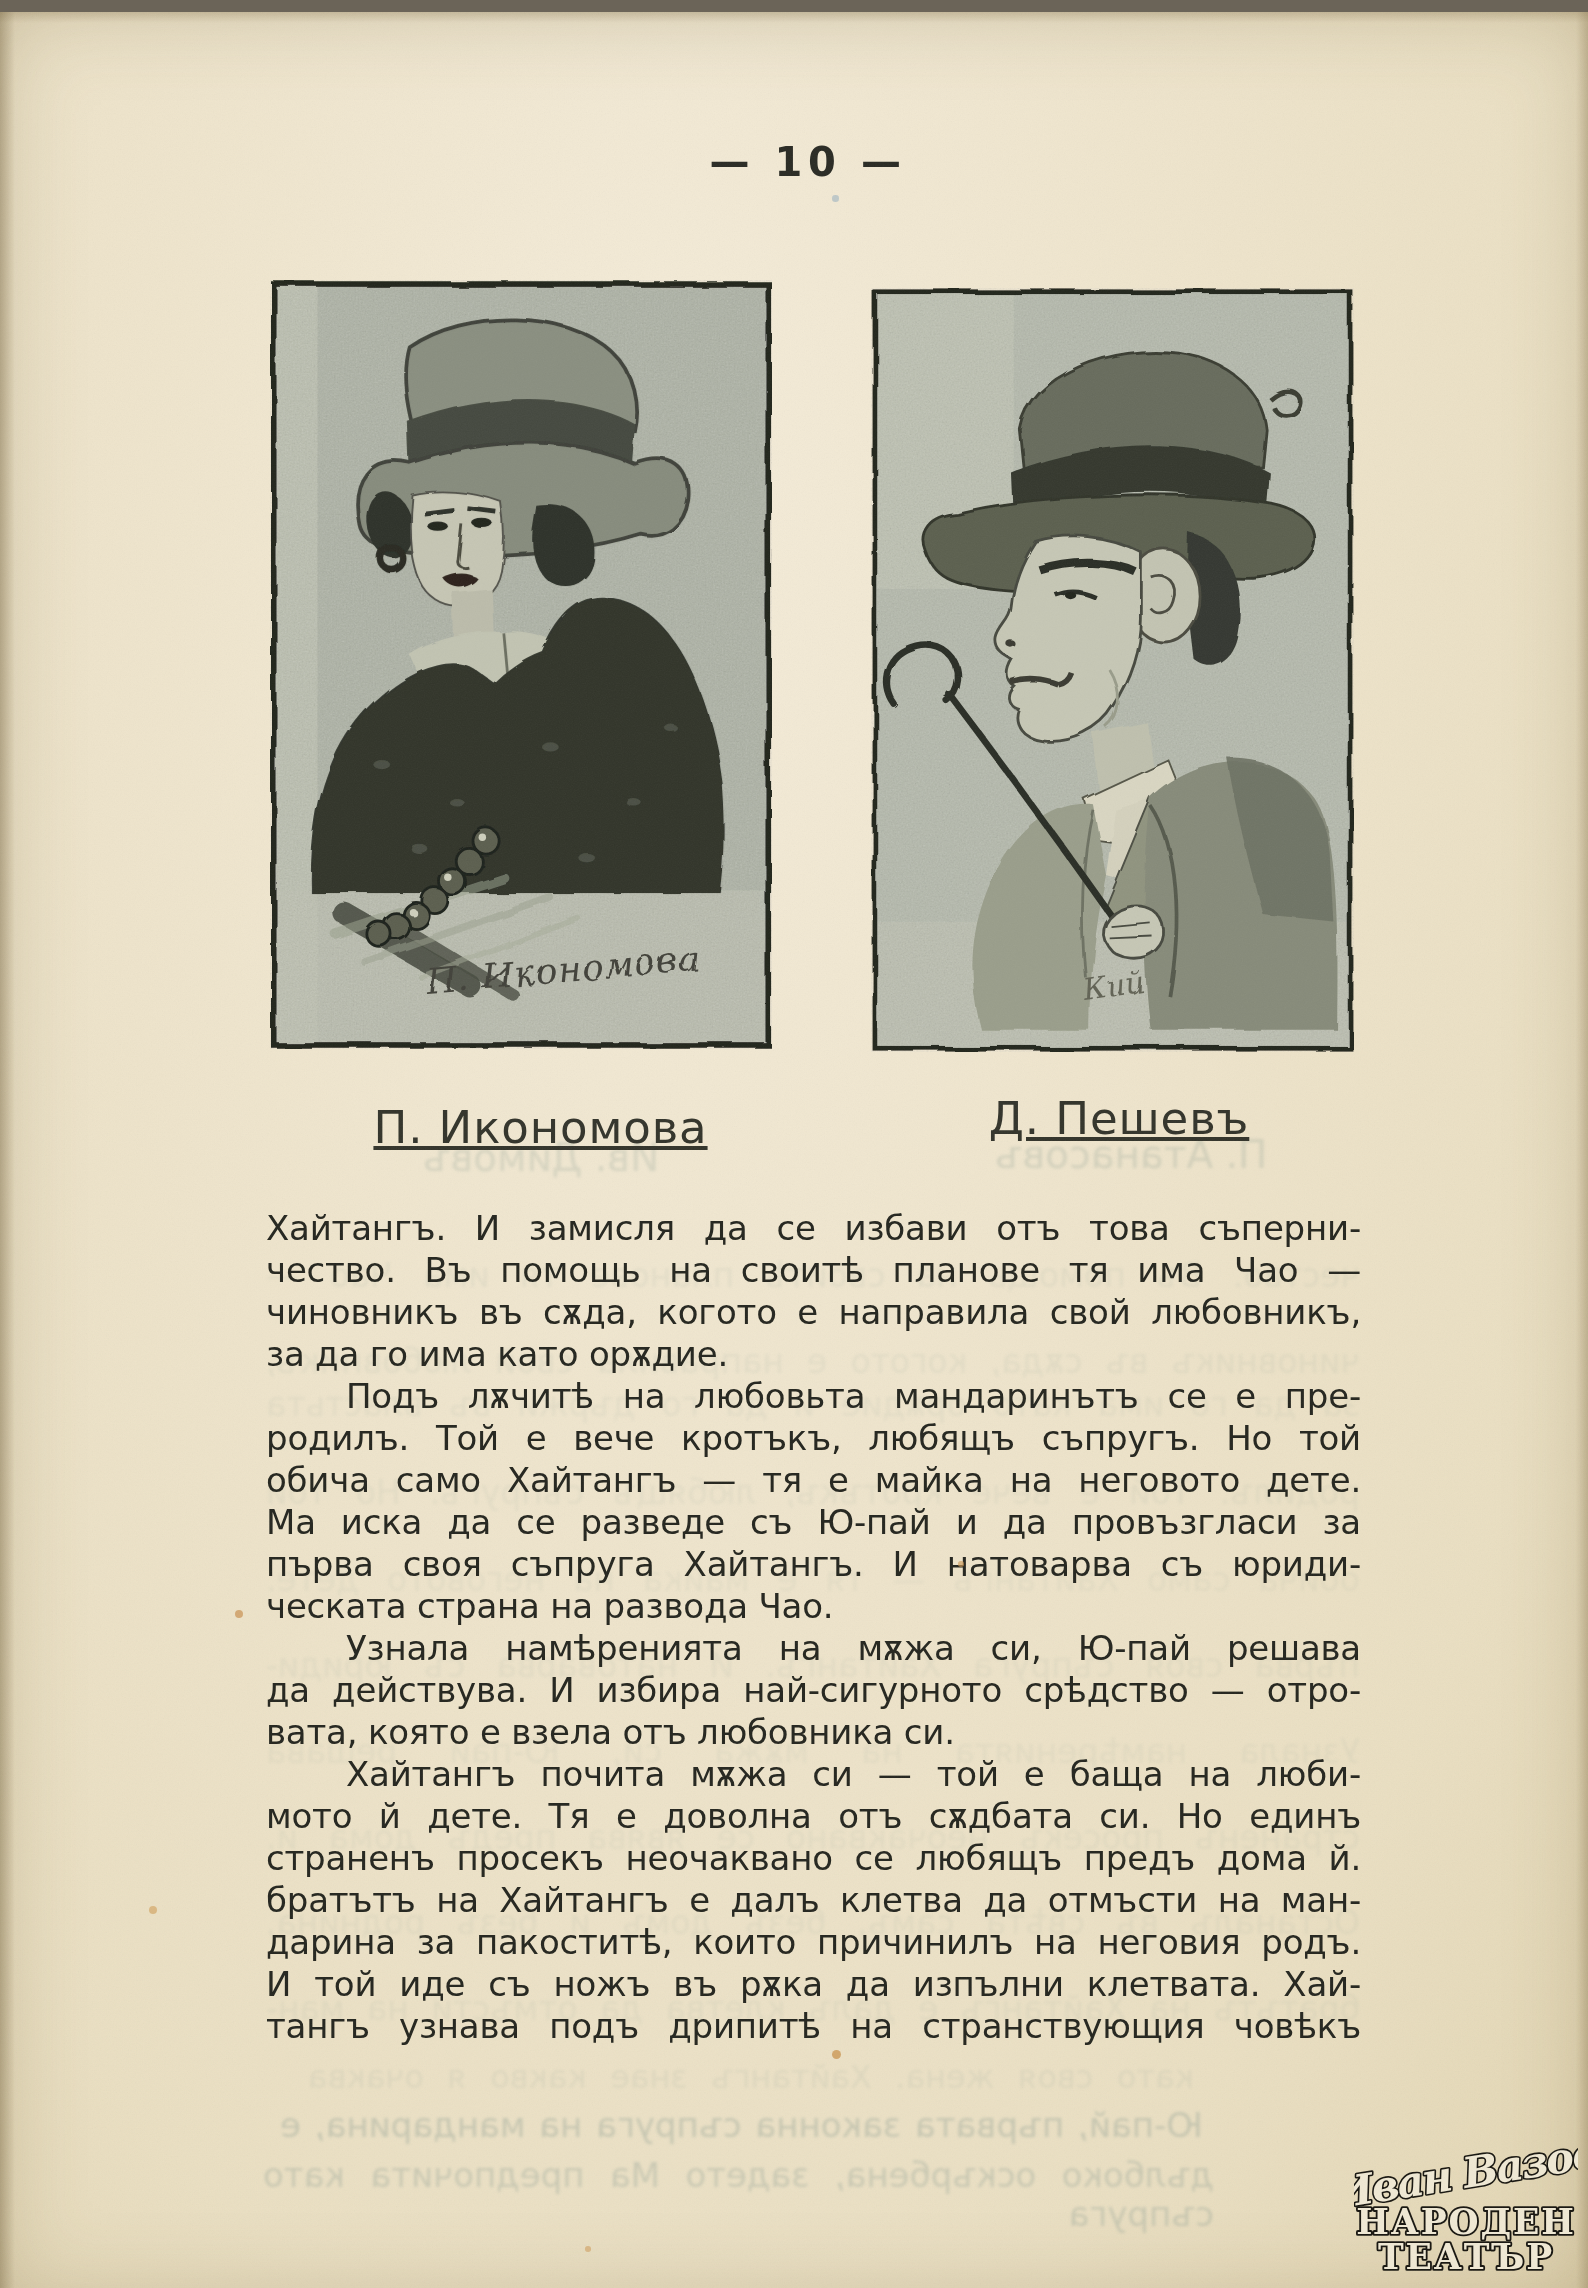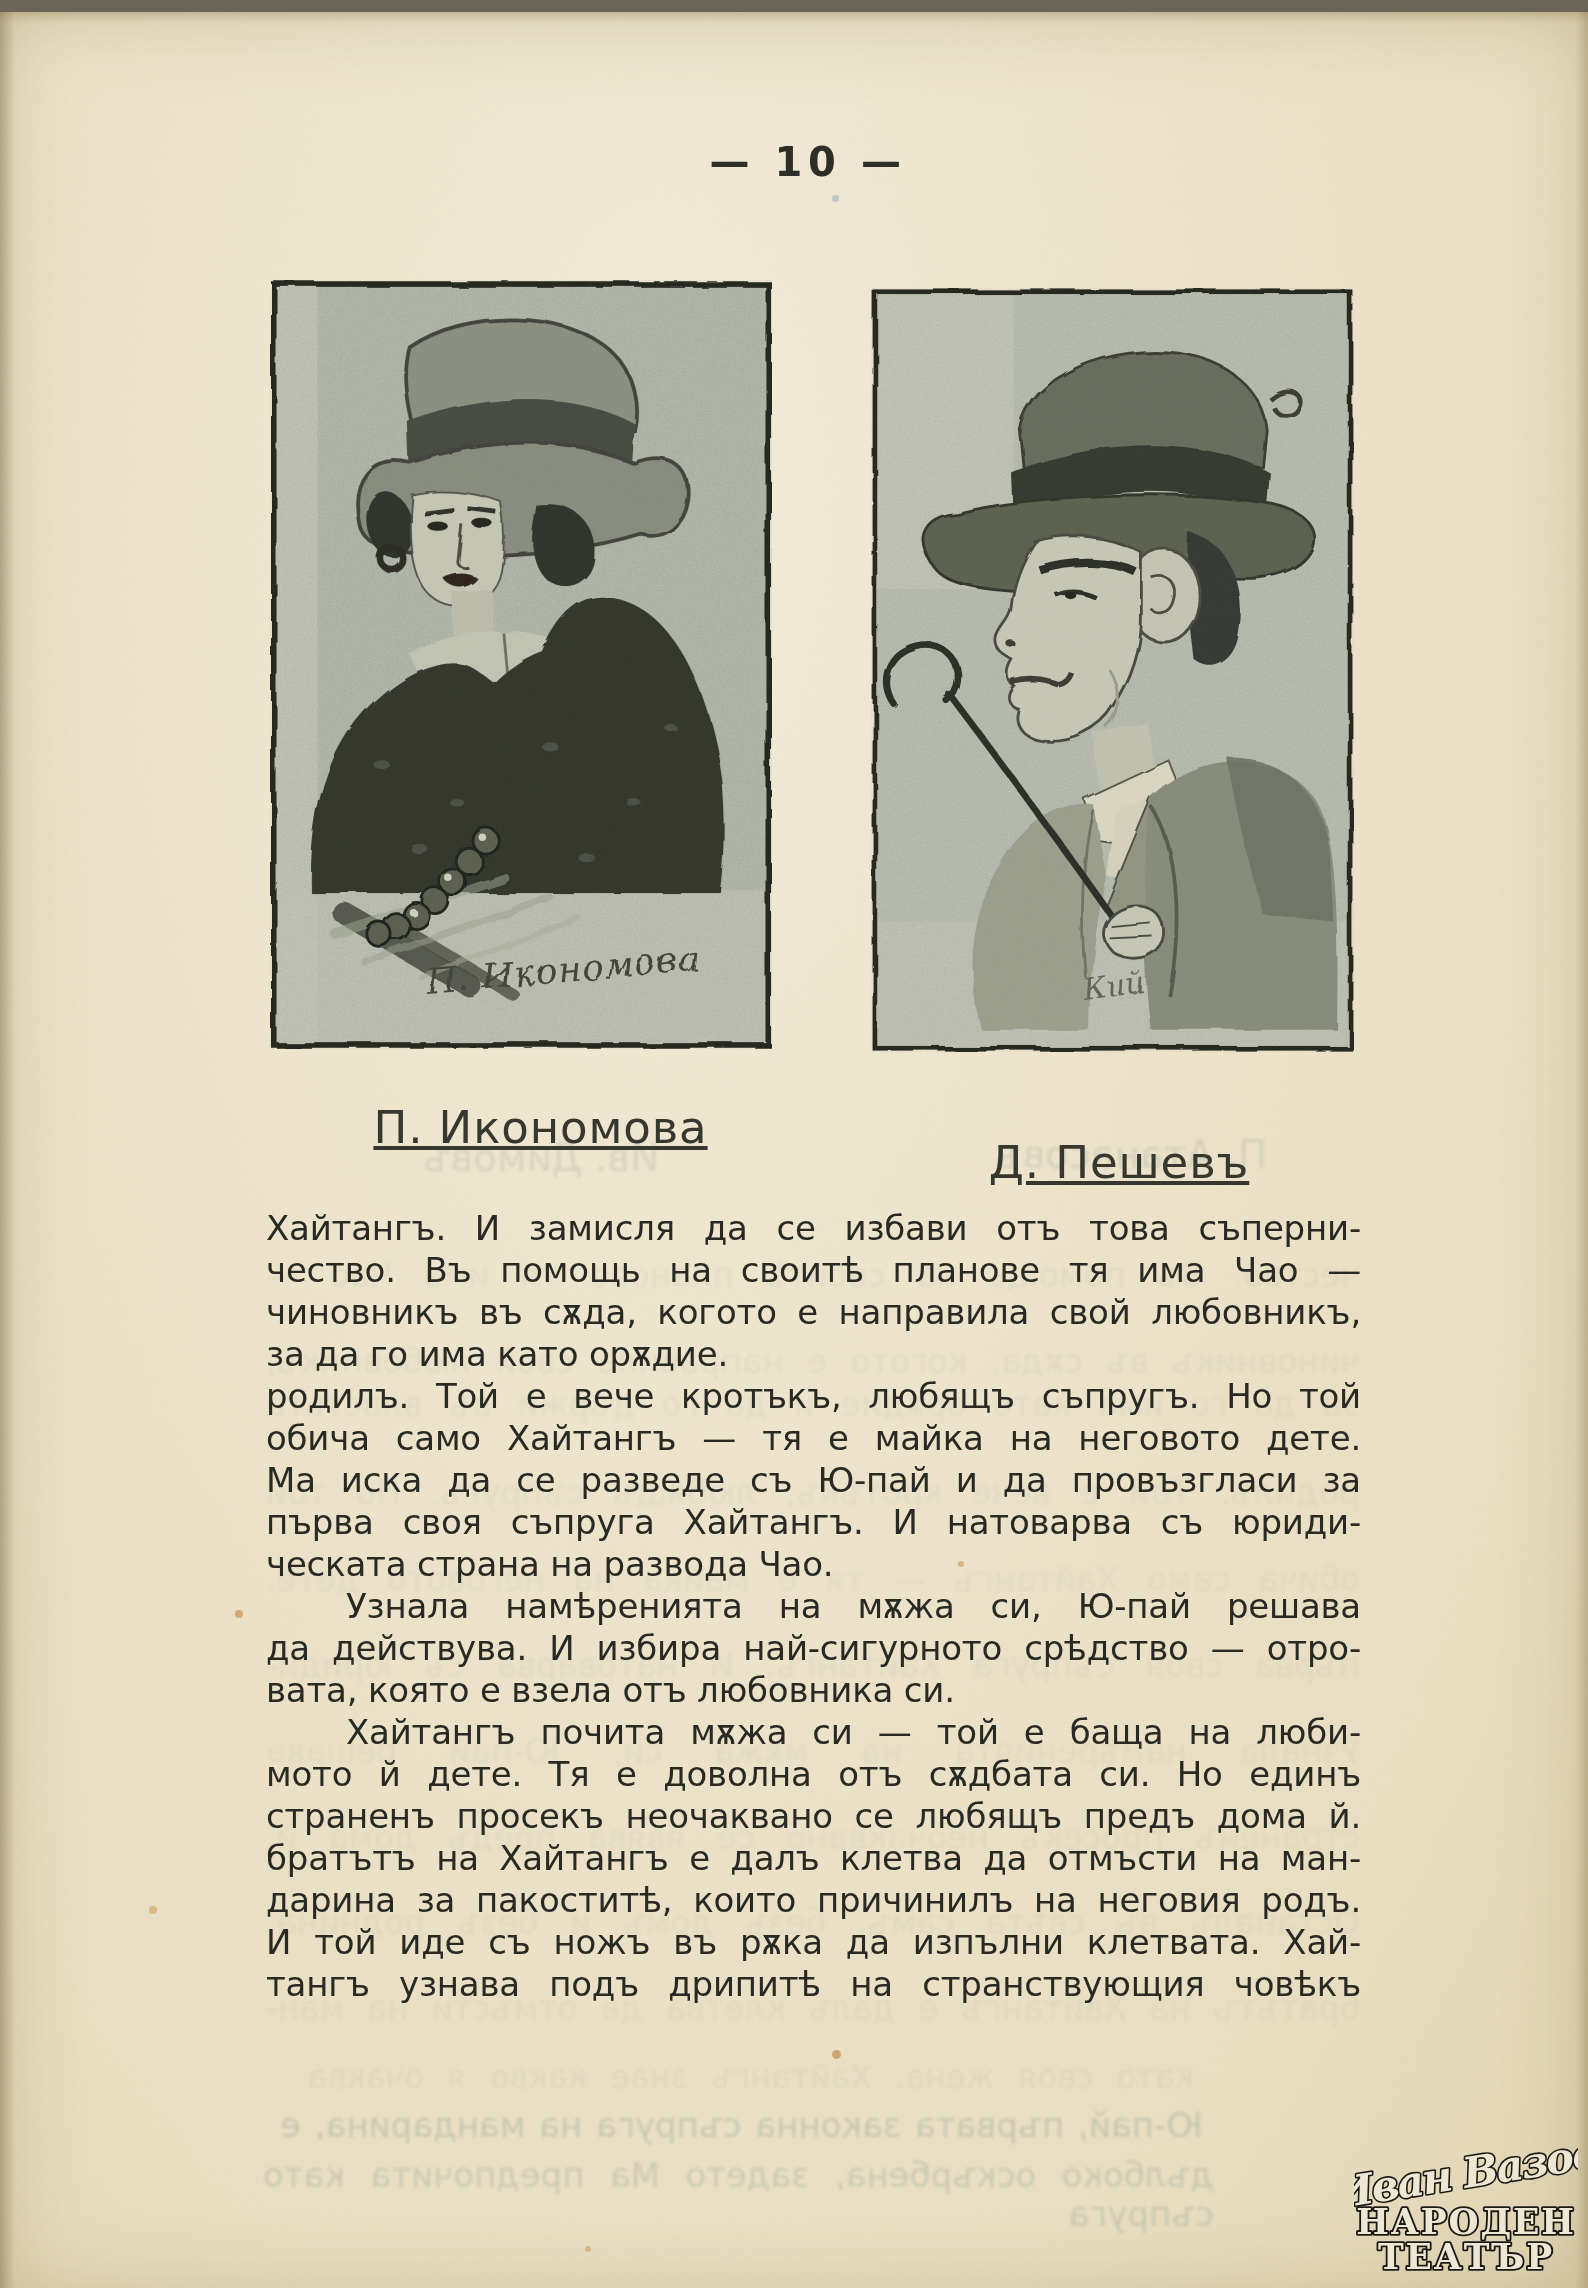--- a/index.html
+++ b/index.html
@@ -30,21 +30,21 @@
   }
 
   .portrait{position:absolute;}
   .portrait svg{display:block;}
 
   .caption{
     position:absolute;text-align:center;
     font-size:45px;color:#33342b;letter-spacing:0.9px;text-decoration:underline;
   }
   .caption-left{left:286px;top:1089px;width:509px;}
-  .caption-right{left:868px;top:1124px;width:502px;}
+  .caption-right{left:868px;top:1080px;width:502px;}
 
   .synopsis{
     position:absolute;left:266px;top:1195px;width:1095px;
     font-size:34px;line-height:42px;color:#25261f;
     letter-spacing:-0.2px;
   }
   .bodyline{text-align:justify;text-align-last:justify;white-space:normal;}
   .bodyline.lastline{text-align-last:left;}
   .bodyline.indent{text-indent:80px;}
 
@@ -227,20 +227,21 @@
   </div>
 
   <div class="caption caption-left">П. Икономова</div>
   <div class="caption caption-right">Д. Пешевъ</div>
 
   <div class="synopsis">
       <div class="bodyline">Хайтангъ. И замисля да се избави отъ това съперни-</div>
       <div class="bodyline">чество. Въ помощь на своитѣ планове тя има Чао —</div>
       <div class="bodyline">чиновникъ въ сѫда, когото е направила свой любовникъ,</div>
       <div class="bodyline lastline">за да го има като орѫдие.</div>
+      <div class="bodyline indent">Подъ лѫчитѣ на любовьта мандаринътъ се е пре-</div>
       <div class="bodyline">родилъ. Той е вече кротъкъ, любящъ съпругъ. Но той</div>
       <div class="bodyline">обича само Хайтангъ — тя е майка на неговото дете.</div>
       <div class="bodyline">Ма иска да се разведе съ Ю-пай и да провъзгласи за</div>
       <div class="bodyline">първа своя съпруга Хайтангъ. И натоварва съ юриди-</div>
       <div class="bodyline lastline">ческата страна на развода Чао.</div>
       <div class="bodyline indent">Узнала намѣренията на мѫжа си, Ю-пай решава</div>
       <div class="bodyline">да действува. И избира най-сигурното срѣдство — отро-</div>
       <div class="bodyline lastline">вата, която е взела отъ любовника си.</div>
       <div class="bodyline indent">Хайтангъ почита мѫжа си — той е баща на люби-</div>
       <div class="bodyline">мото й дете. Тя е доволна отъ сѫдбата си.  Но  единъ</div>

